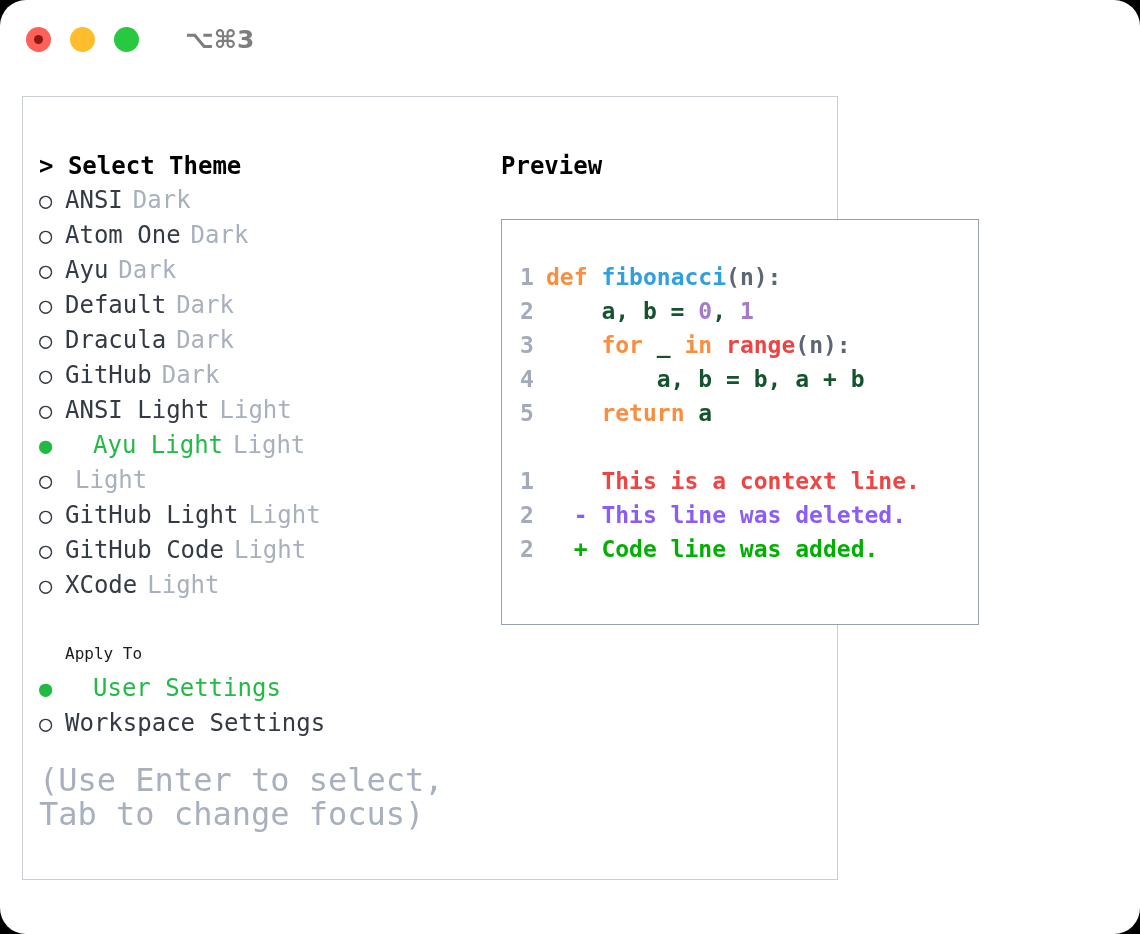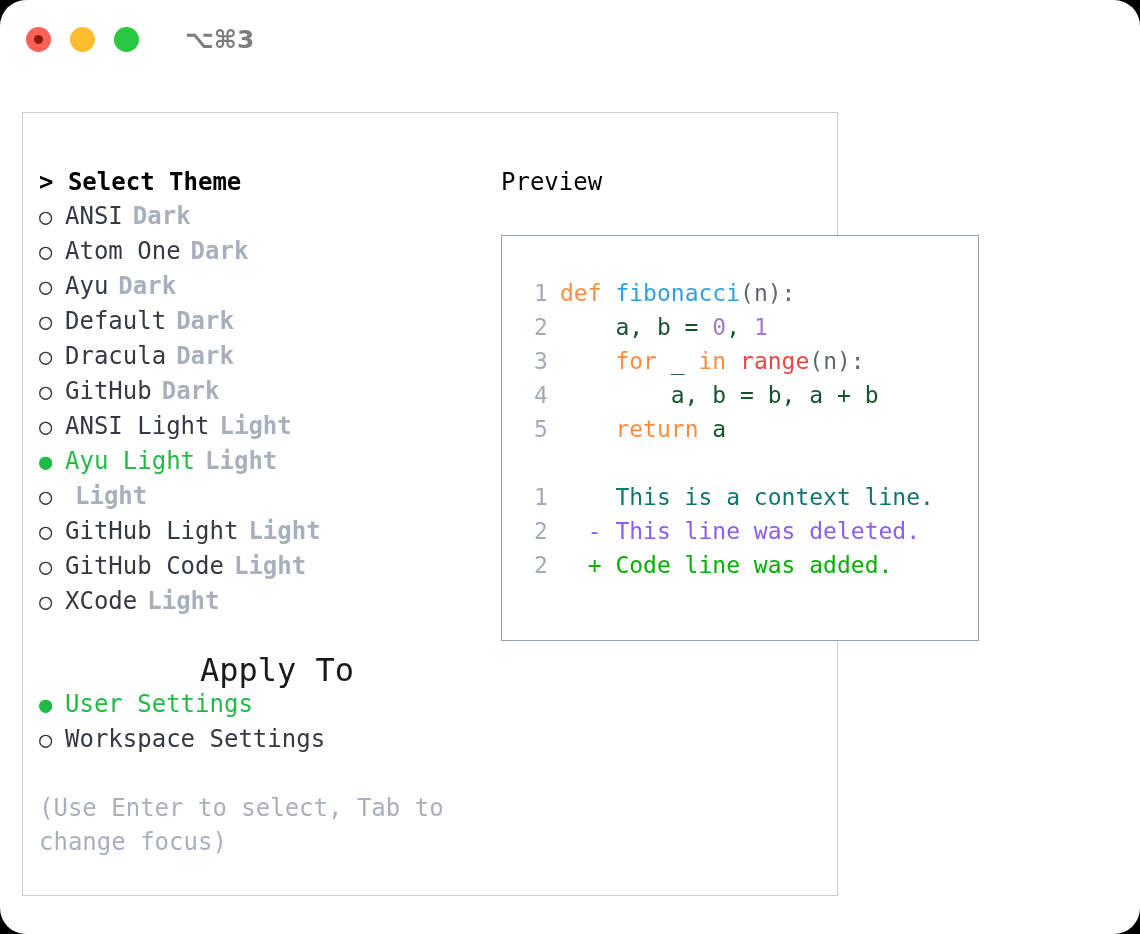--- a/index.html
+++ b/index.html
@@ -65,21 +65,21 @@
     font-weight: bold;
     color: #7d7d7d;
     letter-spacing: 0px;
     font-family: "DejaVu Sans", "Liberation Sans", sans-serif;
   }
 
   
   .panel {
     position: absolute;
     left: 22px;
-    top: 112px;
+    top: 96px;
     width: 816px;
     height: 784px;
     border: 1.5px solid #c9cdd4;
     border-radius: 0;
     box-sizing: border-box;
     background: #ffffff;
   }
 
   .columns {
     position: absolute;
@@ -117,87 +117,87 @@
   }
   .bullet.on {
     color: #21ba45;
   }
   .opt-label {
     color: #333a45;
     text-align: right;
   }
   .opt.selected .opt-label {
     color: #21ba45;
+    margin-left: 28px;
   }
   .opt-tag {
     color: #a8b0bd;
     margin-left: 10px;
-    font-weight: bold;
   }
 
   .spacer-lg { height: 34px; }
 
   .apply-head {
+    font-size: 16px;
+    color: #1a1a1a;
+    line-height: 34px;
+    padding-left: 26px;
+    white-space: pre;
+  }
+
+  .hint {
+    margin-top: 22px;
     font-size: 32px;
-    color: #1a1a1a;
-    line-height: 34px;
-    padding-left: 26px;
-    white-space: pre;
-    text-align: center;
-  }
-
-  .hint {
-    margin-top: 34px;
-    font-size: 24px;
     line-height: 34px;
     color: #a8b0bd;
     width: 420px;
   }
 
   
   .right-col {
     position: absolute;
     left: 478px;
     top: 52px;
     width: 500px;
   }
   .preview-head {
     font-size: 24px;
-    font-weight: normal;
+    font-weight: bold;
     color: #000000;
     line-height: 34px;
   }
   .preview-box {
     margin-top: 36px;
     width: 478px;
     height: 406px;
     border: 1.5px solid #96a1b2;
     box-sizing: border-box;
     background: #ffffff;
-    padding: 40px 0 0 32px;
+    padding: 40px 0 0 18px;
+    font-weight: bold;
   }
   .code {
     font-size: 23px;
     line-height: 34px;
     white-space: pre;
   }
   .ln {
     display: inline-block;
     width: 26px;
     color: #a3abb8;
   }
   .kw   { color: #fa8d3e; }
   .fn   { color: #2f9fe0; }
   .num  { color: #a37acc; }
   .call { color: #ef4444; margin-top: 10px; }
   .pln  { color: #14532d; }
   .punc { color: #5c6773; }
 
   .diff-gap { height: 34px; }
-  .ctx  { color: #0f766e; }
+  .ctx  { color: #ef4444; }
   .del  { color: #8b5cf6; }
   .add  { color: #00b000; }
 </style>
 </head>
 <body>
 
 <div class="window">
 
   <div class="titlebar">
     <div class="lights">

